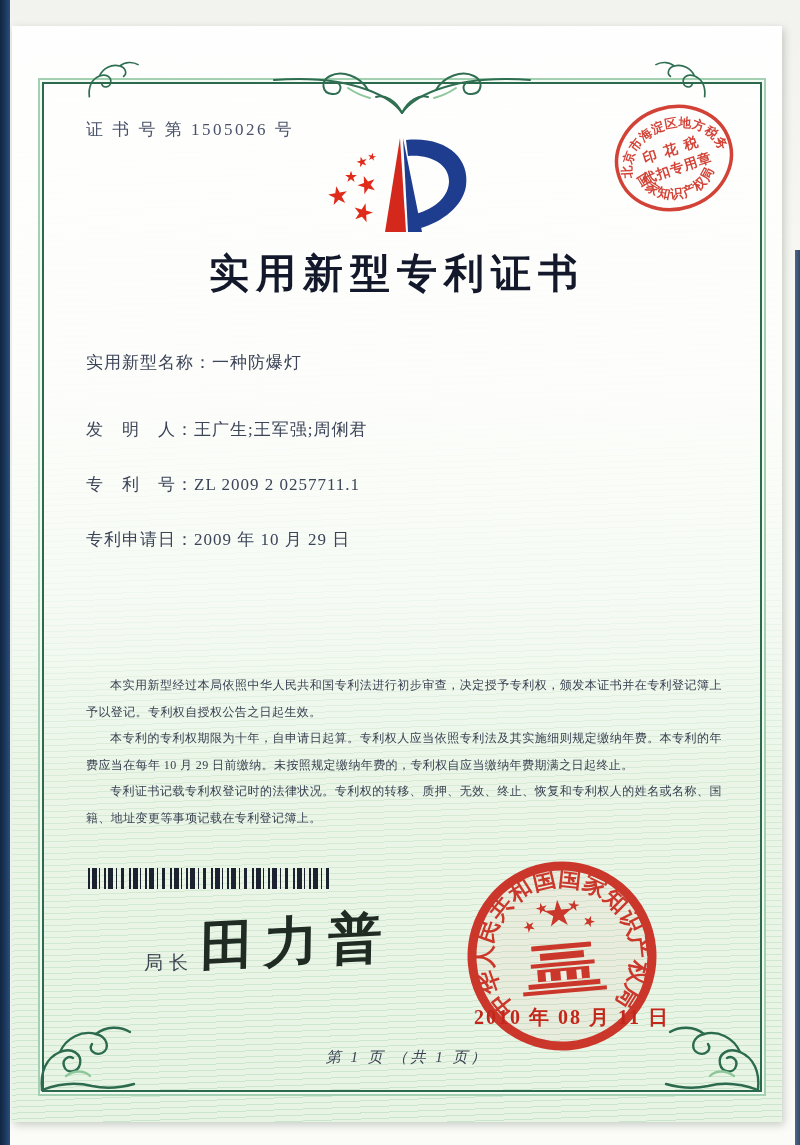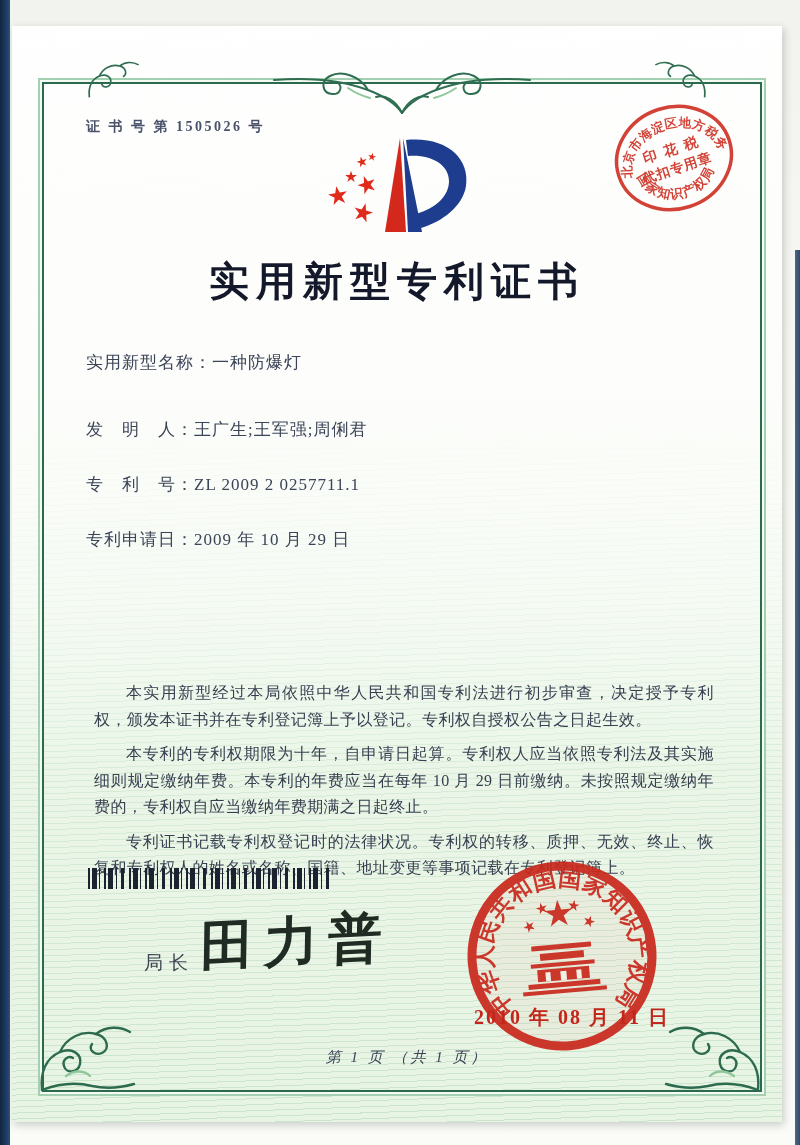--- a/index.html
+++ b/index.html
@@ -21,30 +21,30 @@
       #e7f3e3;
     box-shadow:2px 3px 8px rgba(70,90,70,.28);
   }
   .frame{
     position:absolute;left:30px;top:56px;width:716px;height:1006px;
     border:2px solid #2c6a4e;
     box-shadow:0 0 0 2px #f4faf4, 0 0 0 4px #a2d0b0;
     pointer-events:none;
   }
   .ornament{position:absolute;pointer-events:none;}
-  .certno{position:absolute;left:74px;top:92px;font-size:14px;letter-spacing:2.5px;
-    color:#49526a;font-weight:700;}
+  .certno{position:absolute;left:74px;top:92px;font-size:17px;letter-spacing:2.5px;
+    color:#49526a;font-weight:400;}
   .stamp{position:absolute;left:582px;top:52px;width:160px;height:164px;opacity:.92;}
   .logo{position:absolute;left:316px;top:102px;width:156px;height:116px;}
-  .title{position:absolute;left:0;right:0;top:212px;text-align:center;margin:16px;
+  .title{position:absolute;left:0;right:0;top:212px;text-align:center;margin:8px;
     font-size:40px;font-weight:700;letter-spacing:7px;color:#13182a;}
   .field{position:absolute;left:74px;font-size:17px;color:#3c4458;letter-spacing:1px;white-space:nowrap;text-align:right;}
   .f0{top:325px}.f1{top:392px}.f2{top:447px}.f3{top:502px}.f4{top:558px}.f5{top:616px}
   .bodytext{position:absolute;left:74px;top:646px;width:636px;}
-  .bodytext p{margin:8px;font-size:16px;line-height:26.5px;text-align:justify;
+  .bodytext p{margin:0;font-size:12px;line-height:26.5px;text-align:justify;
     text-indent:2em;color:#373f50;letter-spacing:.4px;}
   .barcode{position:absolute;left:76px;top:842px;width:243px;height:21px;
     background-image:repeating-linear-gradient(90deg,
       #1c2230 0 2px, transparent 2px 4px,
       #1c2230 4px 9px, transparent 9px 11px,
       #1c2230 11px 12px, transparent 12px 16px,
       #1c2230 16px 18px, transparent 18px 20px,
       #1c2230 20px 25px, transparent 25px 28px,
       #1c2230 28px 29px, transparent 29px 33px,
       #1c2230 33px 36px, transparent 36px 41px);}

